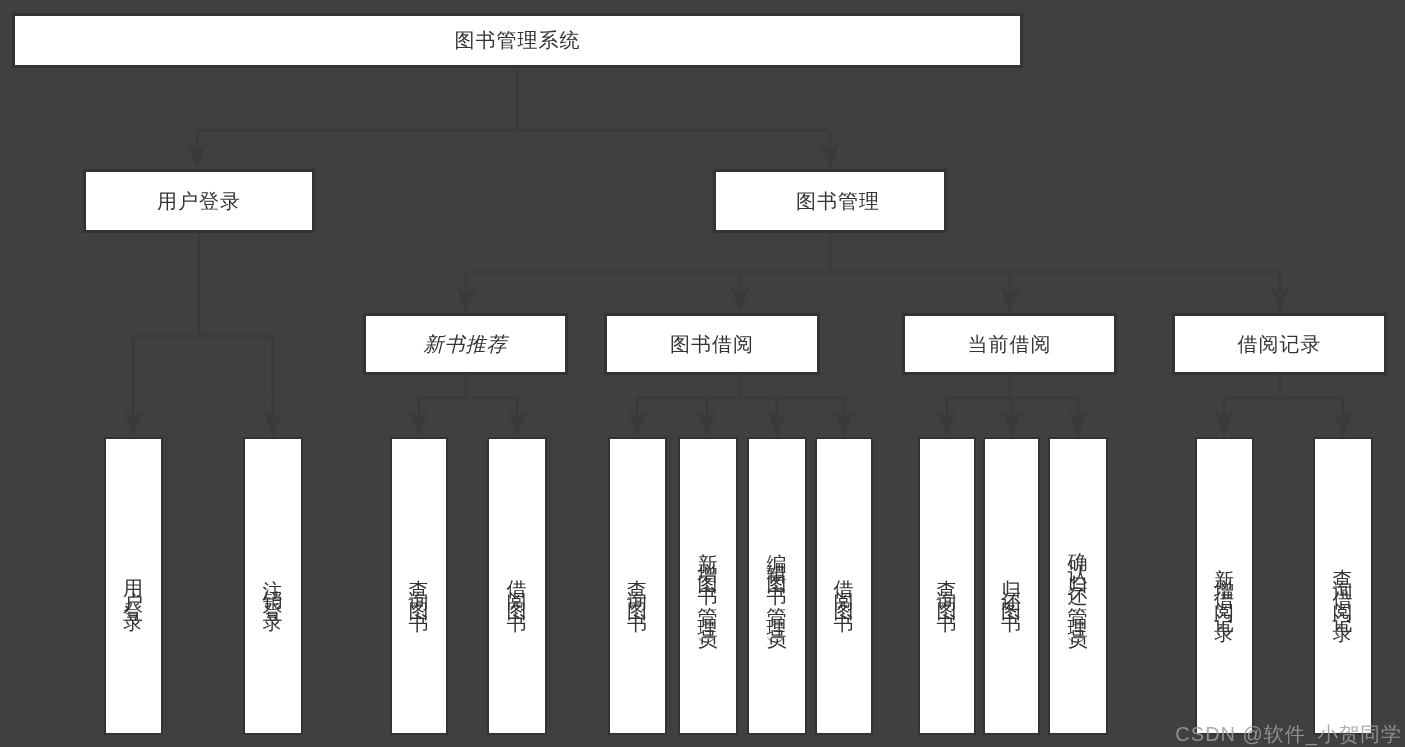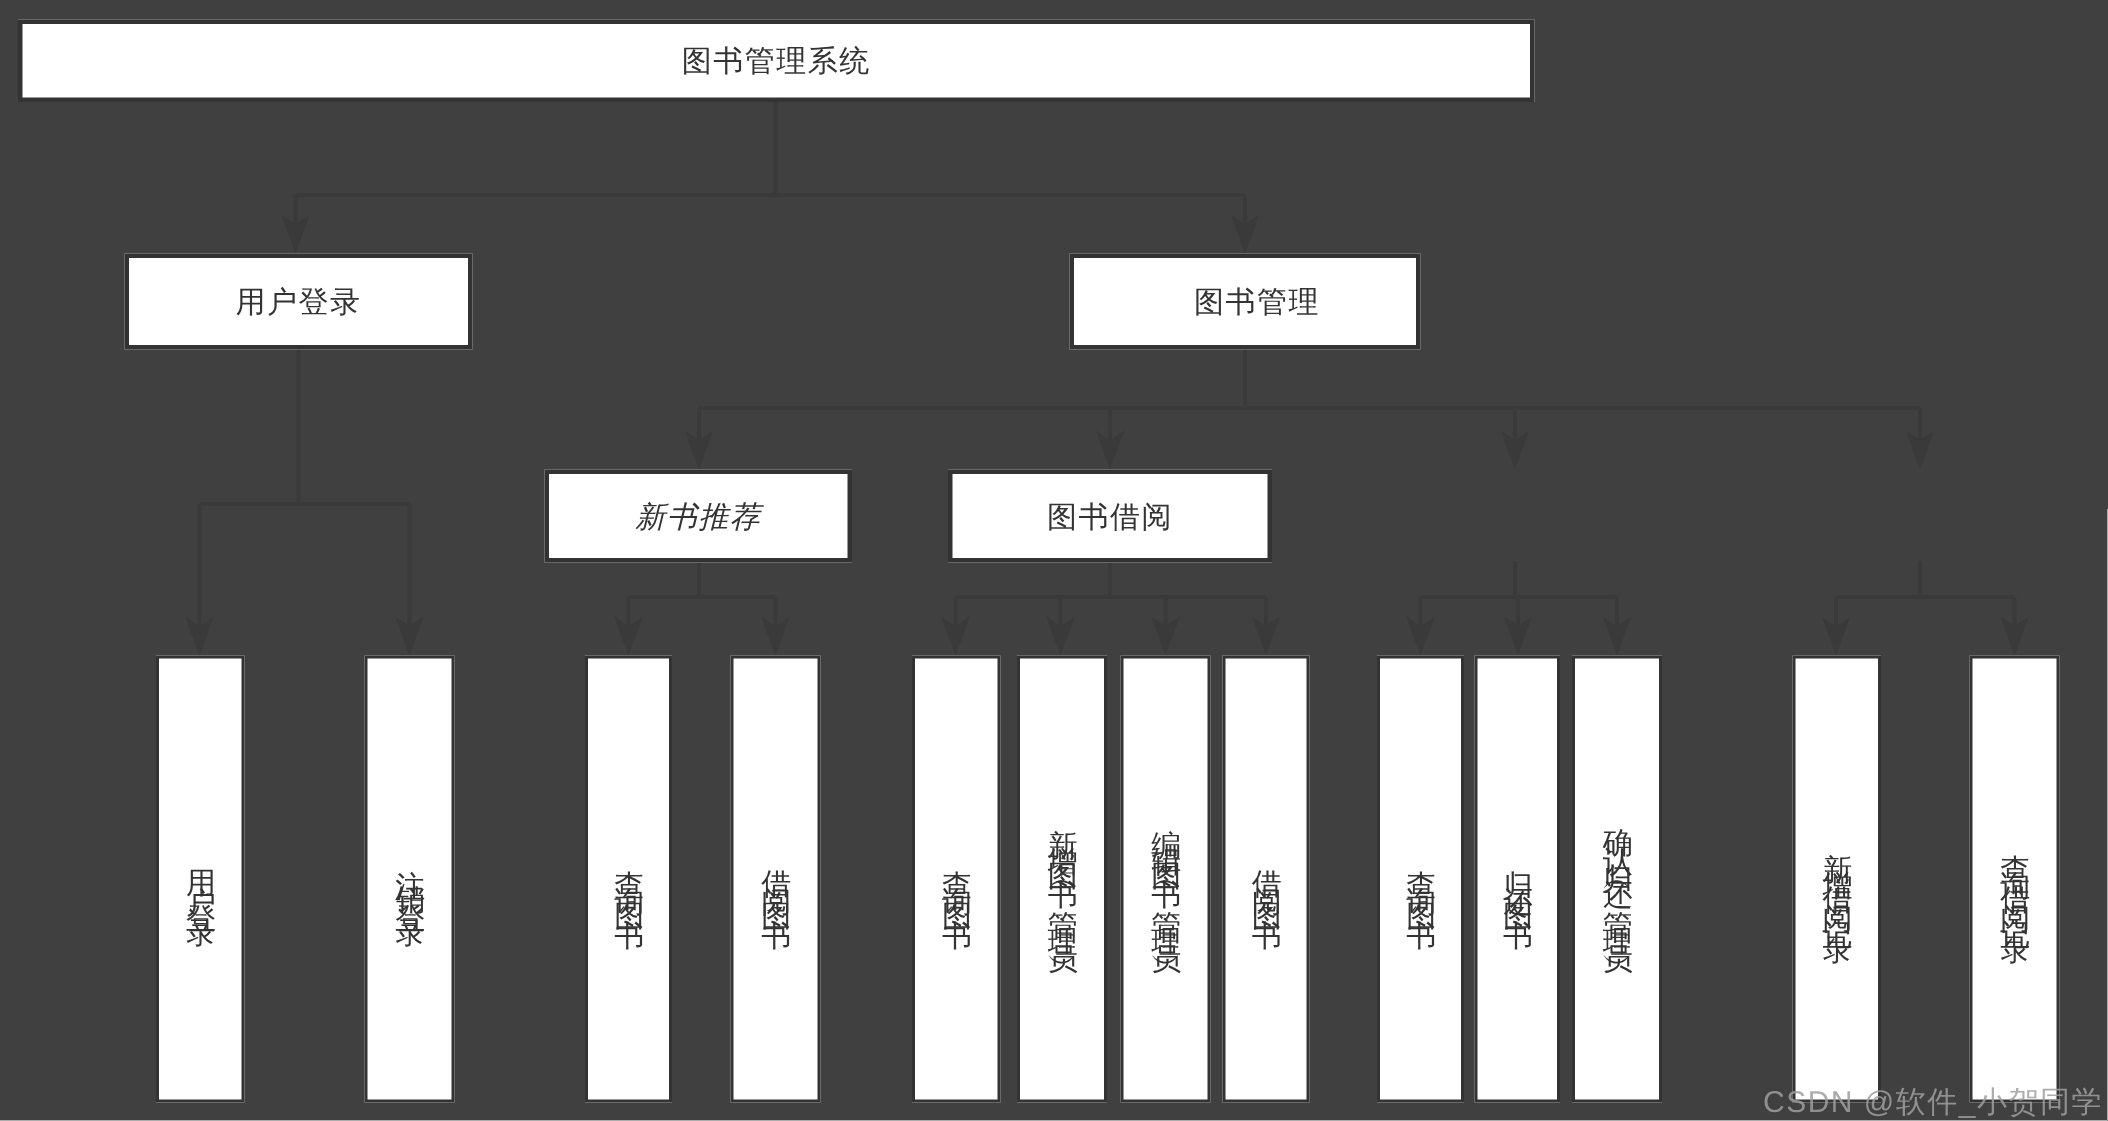--- a/index.html
+++ b/index.html
@@ -96,22 +96,28 @@
   <div class="box" style="left:83px; top:169px; width:232px; height:64px;">
     <span>用户登录</span>
   </div>
   <div class="box" style="left:713px; top:169px; width:234px; height:64px;padding-left:16px;">
     <span>图书管理</span>
   </div>
 
   <div class="box" style="left:363px; top:313px; width:205px; height:62px;font-style:italic;">
     <span>新书推荐</span>
   </div>
-  <div class="box" style="left:632px; top:313px; width:216px; height:62px;">
+  <div class="box" style="left:604px; top:313px; width:216px; height:62px;">
     <span>图书借阅</span>
+  </div>
+  <div class="box" style="left:902px; top:313px; width:215px; height:62px;">
+    <span>当前借阅</span>
+  </div>
+  <div class="box" style="left:1172px; top:313px; width:215px; height:62px;">
+    <span>借阅记录</span>
   </div>
 
   <div class="box leaf" style="left:104px; top:437px; width:59px; height:298px;">
     <span class="vtext">用户登录</span>
   </div>
   <div class="box leaf" style="left:243px; top:437px; width:60px; height:298px;">
     <span class="vtext">注销登录</span>
   </div>
 
   <div class="box leaf" style="left:390px; top:437px; width:58px; height:298px;">

